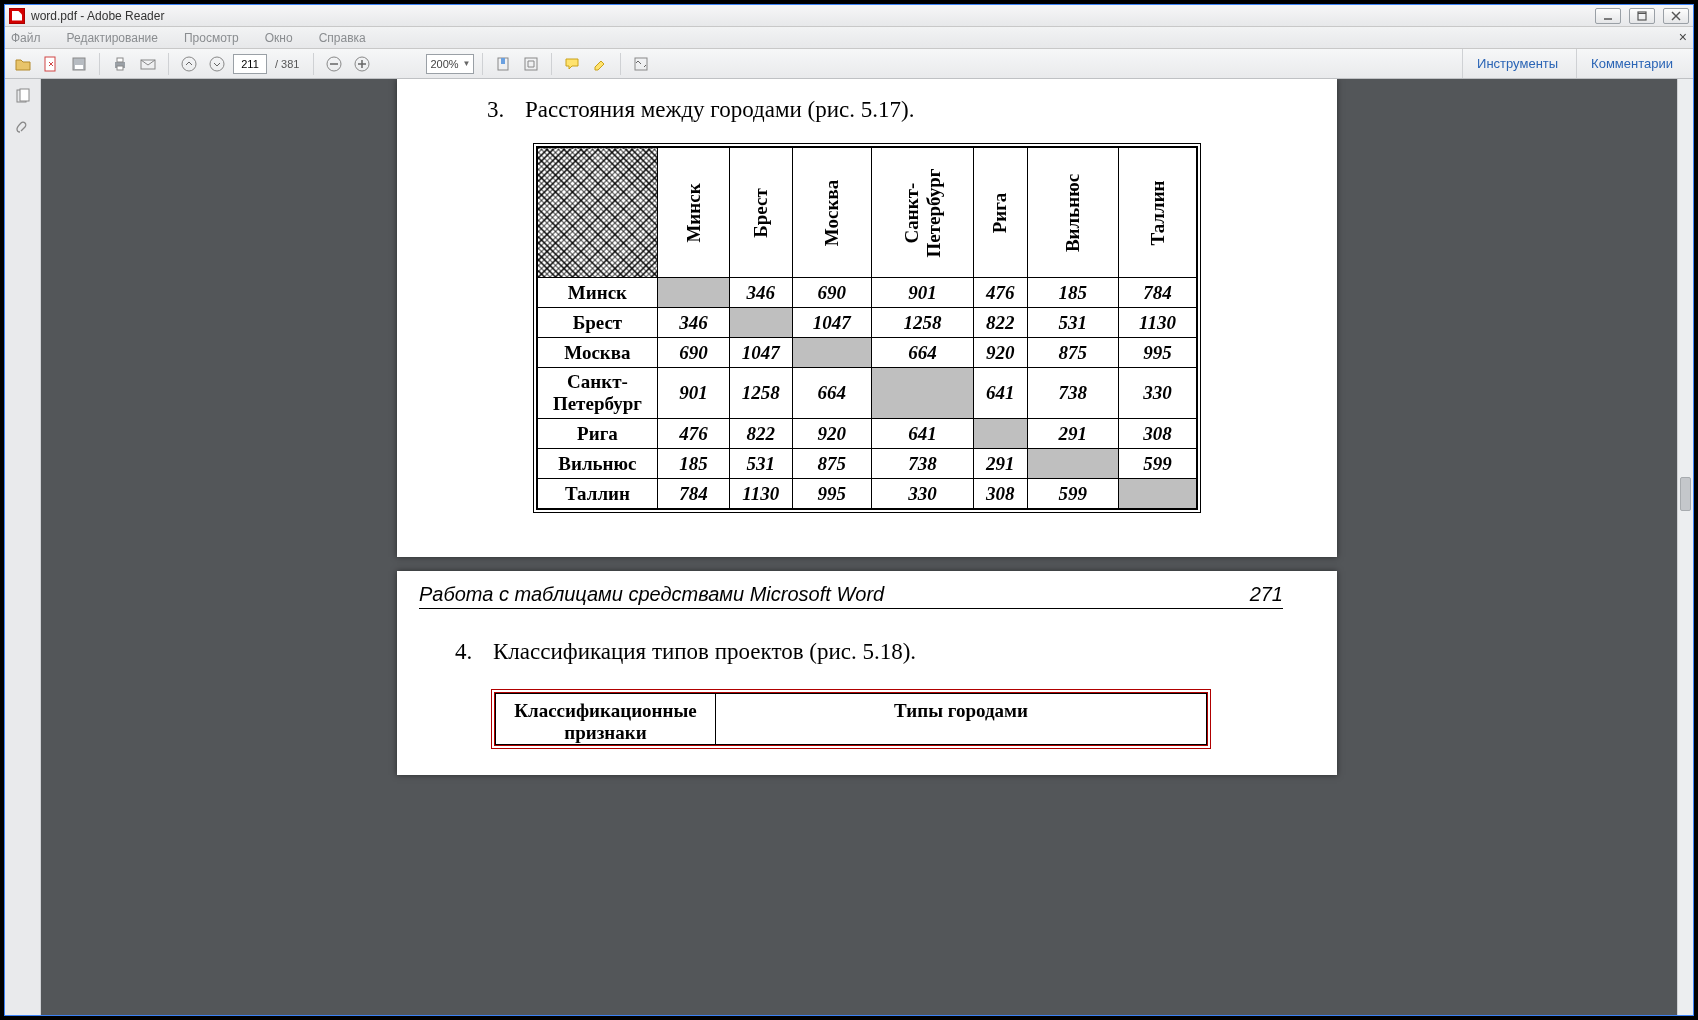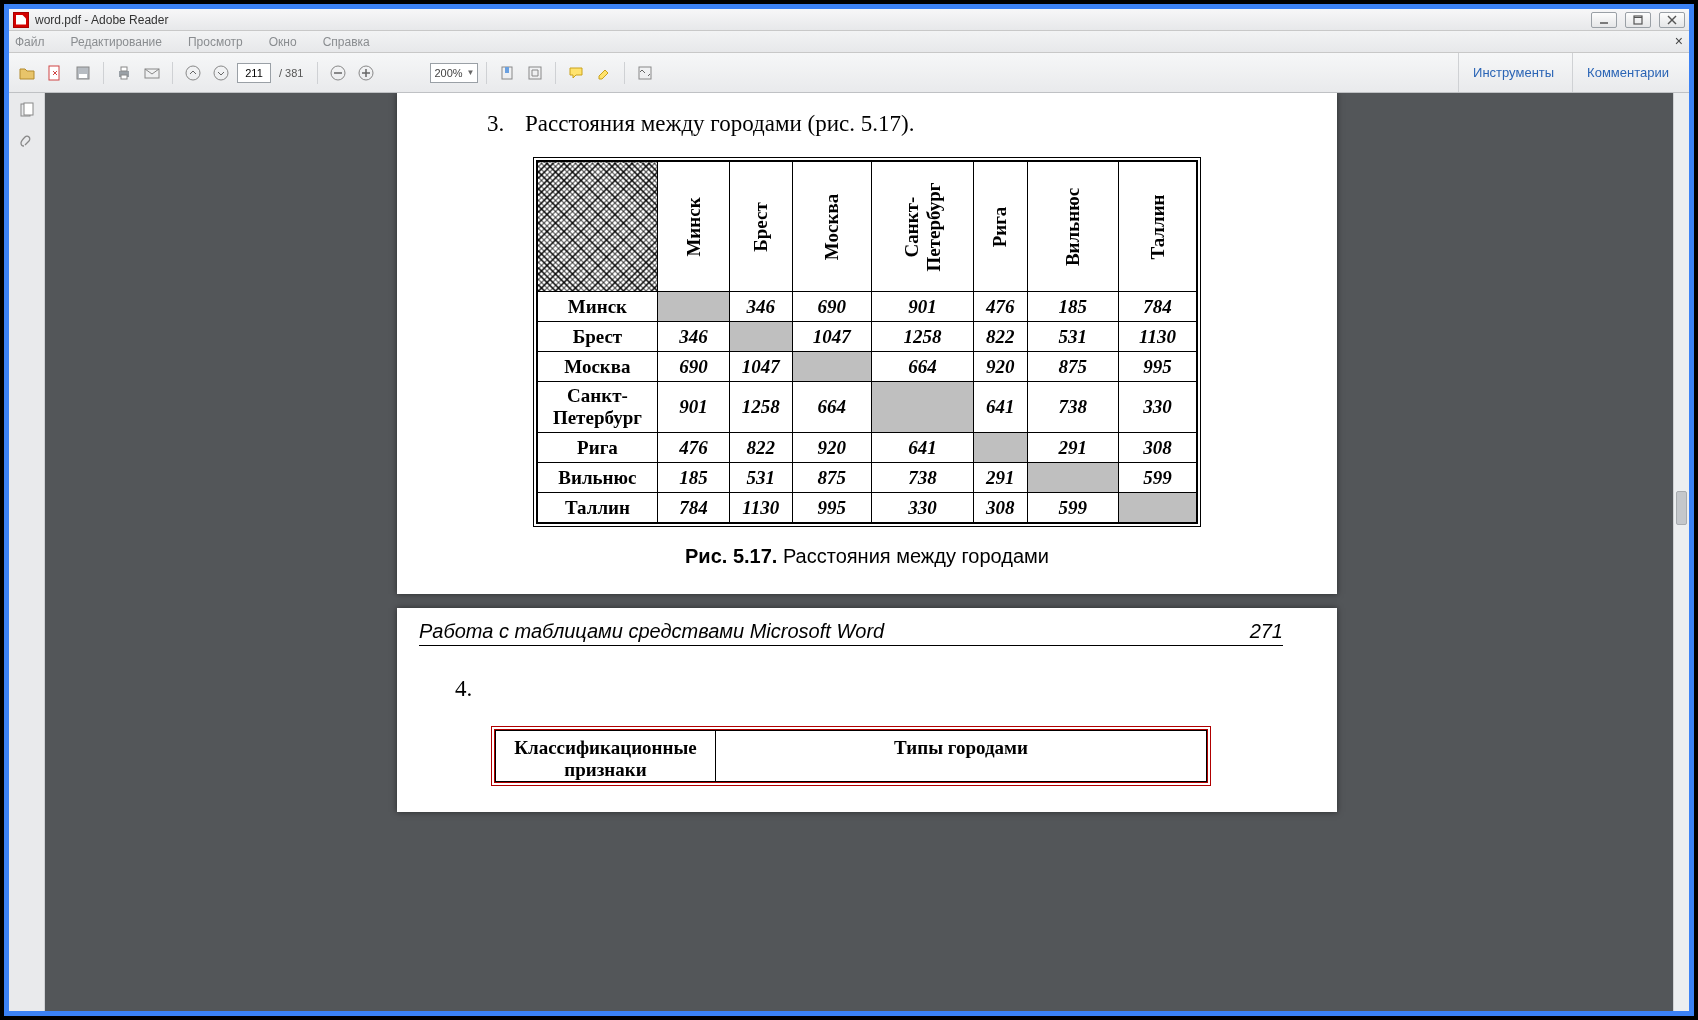--- a/index.html
+++ b/index.html
@@ -9,21 +9,21 @@
     font-size: 12px;
     background: #000;
     overflow: hidden;
   }
   .app-frame {
     position: absolute;
     inset: 4px;
     background: #fff;
     display: flex;
     flex-direction: column;
-    border: 5px solid #3b82f6;
+    border: 1px solid #3b82f6;
   }
 
   
   .title-bar {
     height: 22px;
     background: linear-gradient(#f7f7f8, #e7e8ea);
     border-bottom: 1px solid #c8c8c8;
     display: flex;
     align-items: center;
     padding: 0 4px;
@@ -67,21 +67,21 @@
     color: #8a8d90;
     position: relative;
   }
   .menu-bar .close-doc {
     position: absolute; right: 6px; top: 2px;
     font-size: 14px; color: #444; cursor: pointer;
   }
 
   
   .toolbar {
-    height: 40px;
+    height: 30px;
     background: linear-gradient(#f6f7f8, #e9eaec);
     border-bottom: 1px solid #bfc1c4;
     display: flex;
     align-items: center;
     padding: 0 6px;
     gap: 4px;
   }
   .tb-btn {
     width: 24px; height: 24px;
     display: flex; align-items: center; justify-content: center;
@@ -516,33 +516,31 @@
                     <td>995</td>
                     <td>330</td>
                     <td>308</td>
                     <td>599</td>
                     <td class="diag"></td>
                   </tr>
                 </tbody>
             </table>
           </div>
 
-          <div class="fig-caption">
-            <b>Рис. 5.17.</b><span> Расстояния между городами</span>
-          </div>
         </div>
 
         <div class="page" style="padding-top:12px;padding-left:22px;">
           <div class="page-footer" style="margin-top:0; margin-bottom:30px;">
             <span>Работа с таблицами средствами Microsoft Word</span>
             <span class="pnum">271</span>
           </div>
 
           <div class="list-item">
             <span class="num">4.</span>
+            <span>Классификация типов проектов (рис. 5.18).</span>
           </div>
 
           <div class="class-outer">
             <table class="class">
               <tbody>
                   <tr>
                 <th style="width:220px;"><span style="white-space:pre-line;">Классификационные
 признаки</span></th>
                 <th>Типы городами</th>
               </tr>

